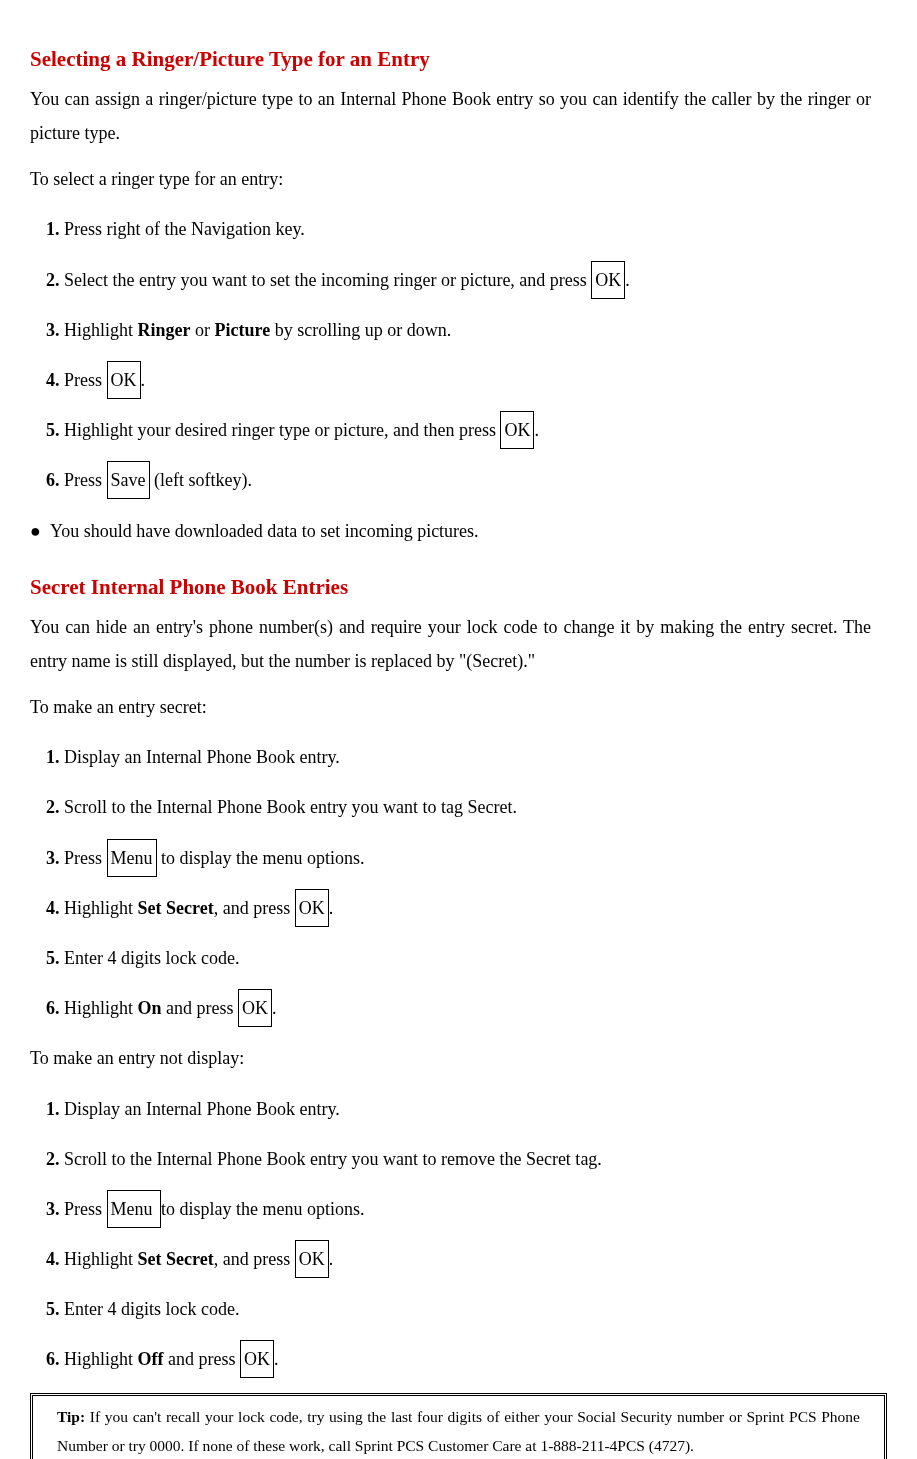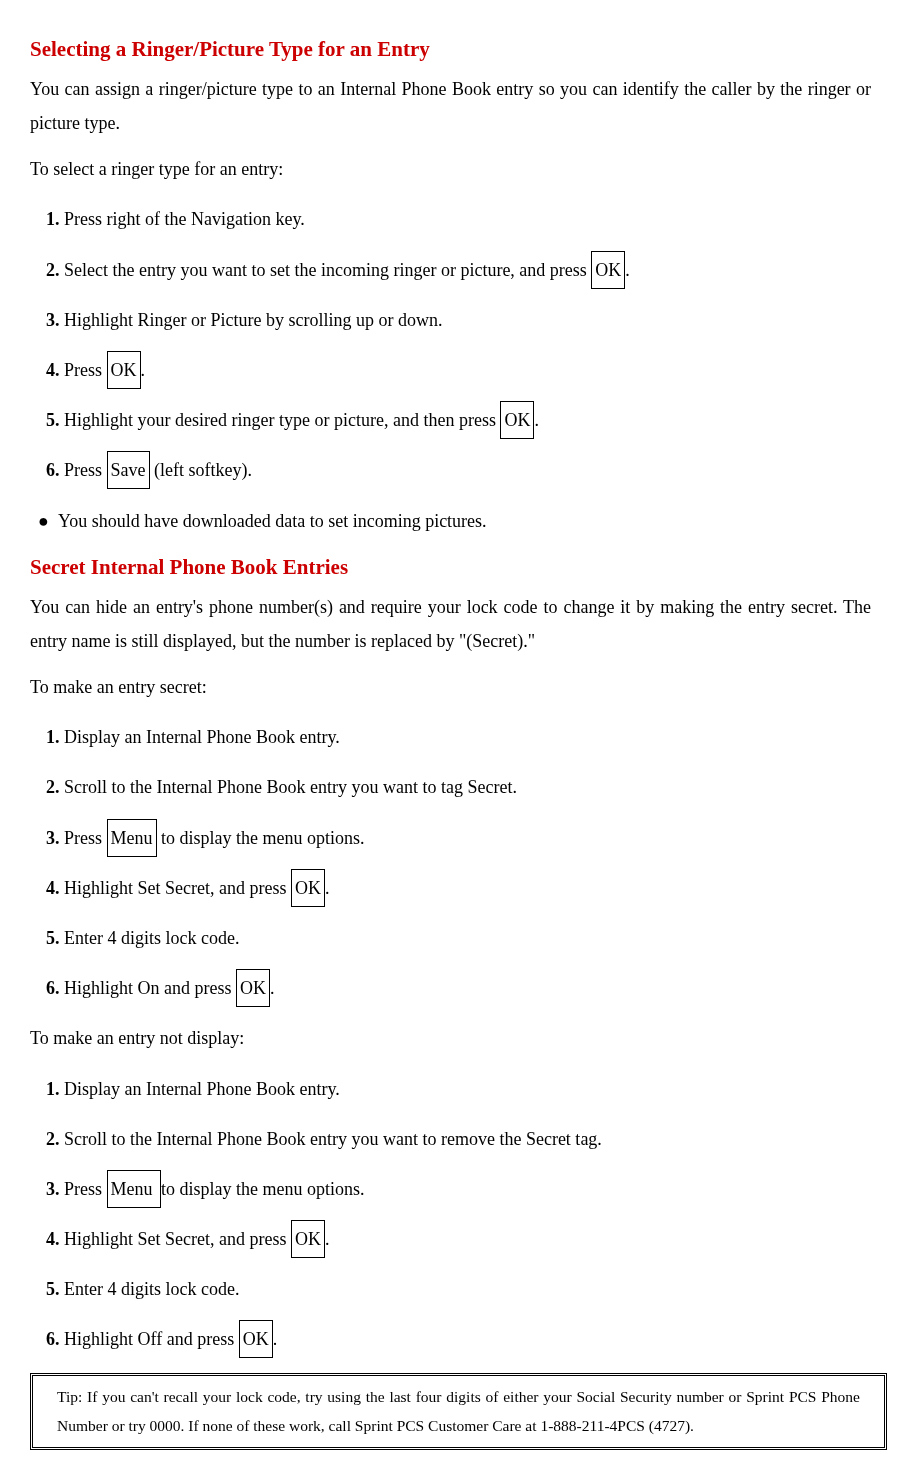--- a/index.html
+++ b/index.html
@@ -8,45 +8,45 @@
       margin: 0 auto;
       padding: 20px 30px;
       line-height: 1.9;
       font-size: 18px;
       color: #000;
     }
     .heading {
       color: #cc0000;
       font-weight: bold;
       font-size: 21px;
-      margin-top: 10px;
+      margin-top: 20px;
       margin-bottom: 2px;
     }
     .para {
       margin: 0 16px 12px 0;
       text-align: justify;
     }
     .intro {
       margin: 0 0 8px 0;
     }
     .step {
       margin: 16px;
     }
     .step-num {
       font-weight: bold;
     }
     .bold {
-      font-weight: normal;
+      font-weight: bold;
     }
     .key {
       border: 1px solid #000;
       padding: 8px 3px;
     }
     .bullet-line {
-      margin: 0 0 6px 8px;
+      margin: 0 0 6px 0;
       padding-left: 26px;
     }
     .bullet-dot {
       display: inline-block;
       width: 20px;
       margin-left: -26px;
     }
     .tipbox {
       border: 3px double #000;
       padding: 6px 24px;

